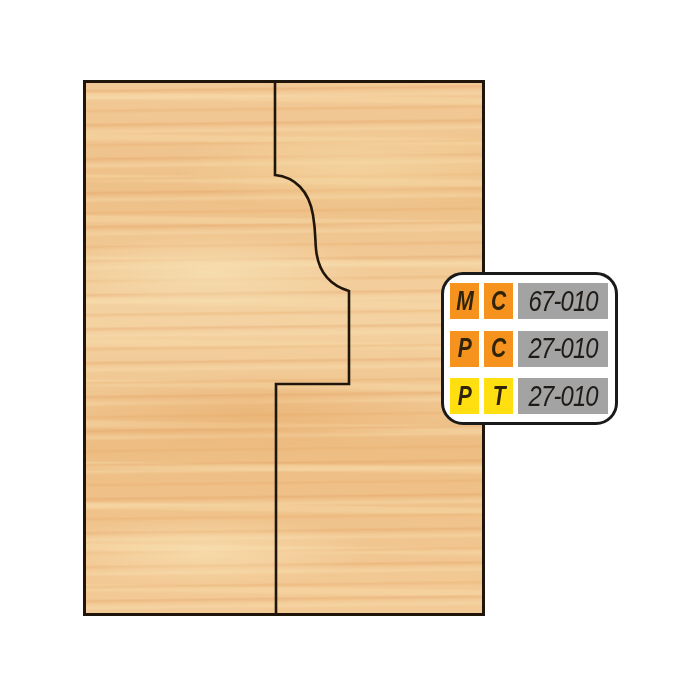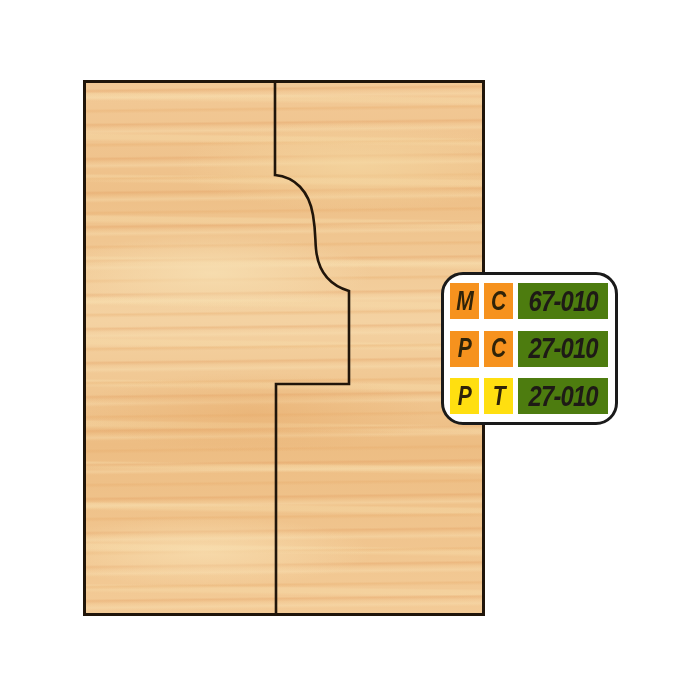--- a/index.html
+++ b/index.html
@@ -93,23 +93,23 @@
   }
   .cell-letter {
     width: 29px;
     flex: 0 0 29px;
     color: #2f2309;
     font-weight: bold;
     font-size: 27px;
   }
   .cell-code {
     flex: 1 1 auto;
-    background: #4d7c0f;
+    background: #a3a3a3;
     color: #1e1a16;
-    font-weight: bold;
+    font-weight: normal;
     font-size: 29px;
   }
   .condense {
     display: inline-block;
     transform: scaleX(0.78);
     transform-origin: center;
     letter-spacing: -1px;
     white-space: nowrap;
     line-height: 1;
   }

